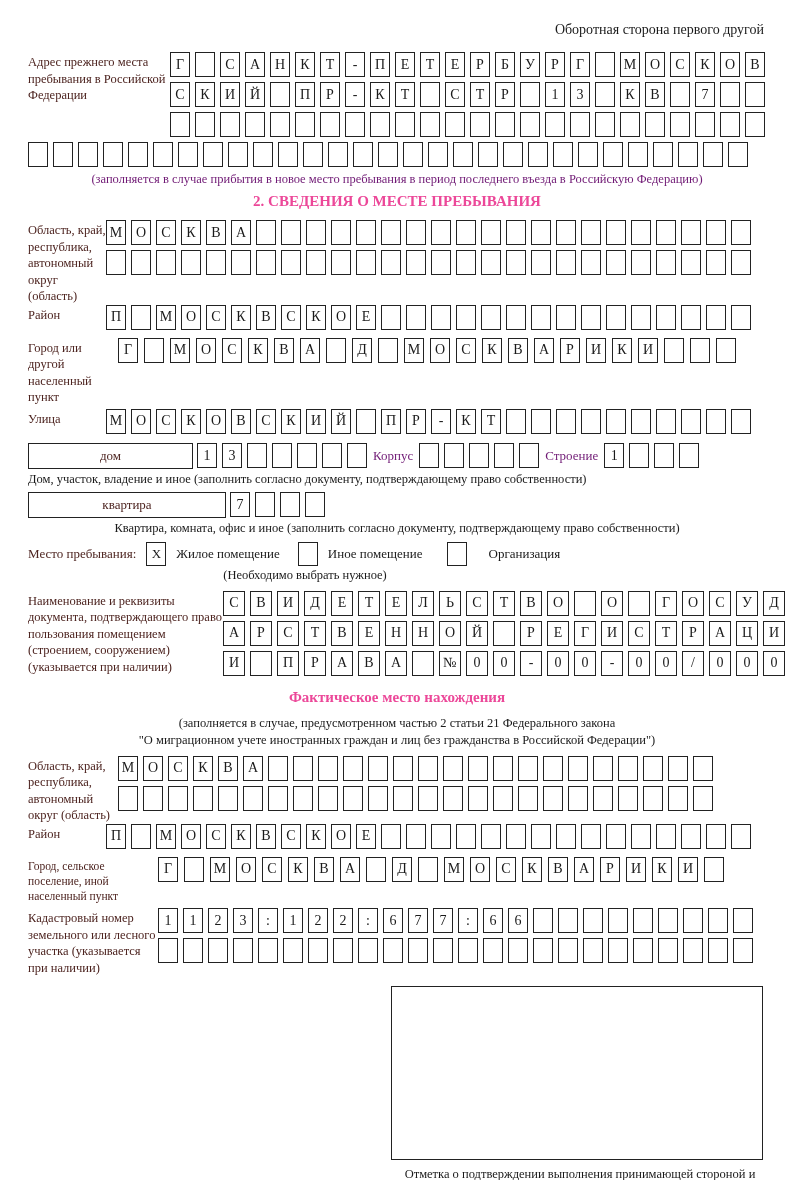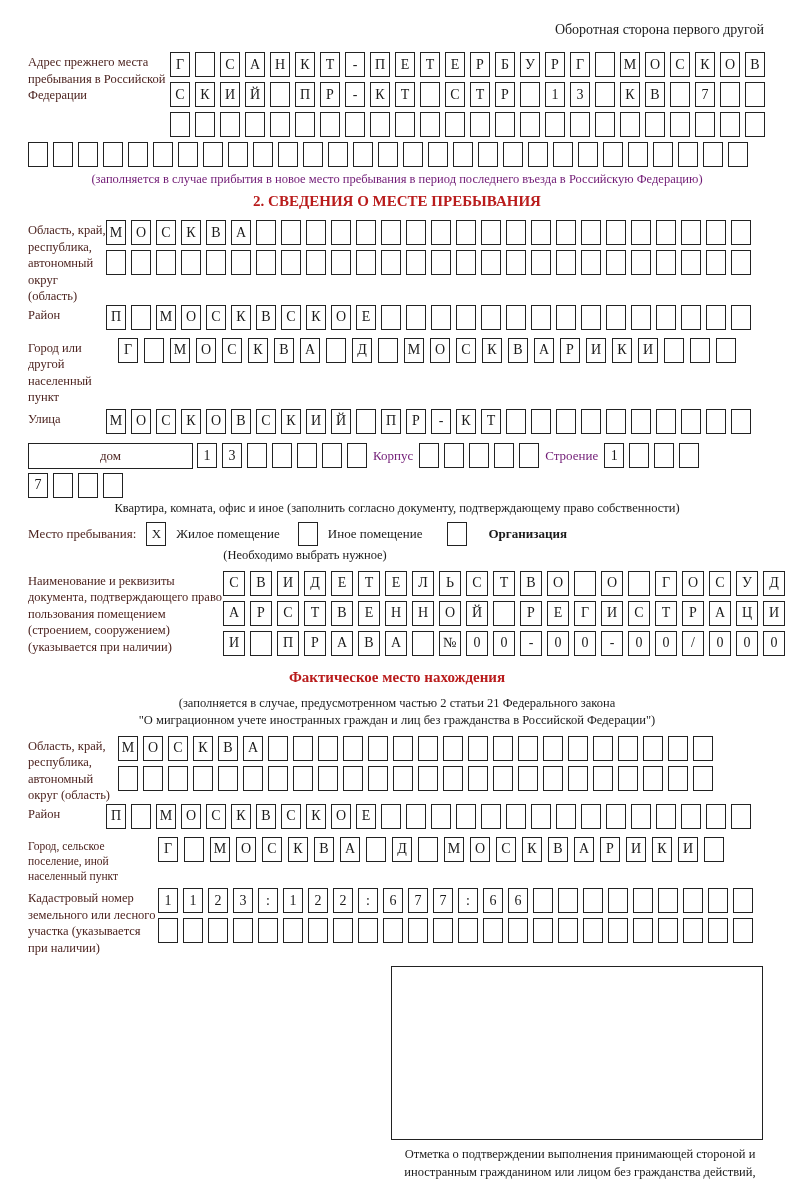--- a/index.html
+++ b/index.html
@@ -13,21 +13,21 @@
   .flabel{color:#4d2420;font-size:12.5px;line-height:1.32;flex:0 0 auto;padding-top:2px;}
   .rows{flex:1 1 auto;}
   .cellrow{display:flex;gap:5px;margin-bottom:5px;}
   .cell{
     flex:0 0 20px;width:20px;height:25px;border:1.6px solid #222;box-sizing:border-box;
     display:flex;align-items:center;justify-content:center;
     font-size:14px;color:#1a1a1a;background:#fff;
   }
   .wide .cell{flex-basis:22px;width:22px;}
   .caption{font-size:12.5px;text-align:center;color:#701a75;margin:2px 0 6px 0;}
-  .section-title{font-size:15px;font-weight:bold;text-align:center;margin:6px 0 10px 0;color:#b91c1c;}
+  .section-title{font-size:15px;font-weight:bold;text-align:center;margin:6px 0 10px 0;color:#ec4899;}
   .w142{width:142px;}
   .w78{width:78px;}
   .w90{width:90px;}
   .w130{width:130px;font-size:11.5px;}
   .w195{width:195px;}
   .inline-row{display:flex;align-items:flex-start;margin-bottom:3px;}
   .widebox{
     border:1.6px solid #222;height:26px;box-sizing:border-box;display:flex;
     align-items:center;justify-content:center;font-size:13px;color:#4d2420;background:#fff;
   }
@@ -347,39 +347,41 @@
         <span class="cell"></span>
       </div>
     <span class="mini-label">Строение</span>
     <div class="cellrow" style="margin-bottom:0;">
         <span class="cell">1</span>
         <span class="cell"></span>
         <span class="cell"></span>
         <span class="cell"></span>
       </div>
   </div>
+  <div class="sub-caption" style="text-align:left;margin:3px 0 5px 0;">Дом, участок, владение и иное (заполнить согласно документу, подтверждающему право собственности)</div>
 
   <div class="house-row">
+    <div class="widebox" style="width:198px;">квартира</div>
     <div class="cellrow" style="margin-bottom:0;">
         <span class="cell">7</span>
         <span class="cell"></span>
         <span class="cell"></span>
         <span class="cell"></span>
       </div>
   </div>
   <div class="sub-caption" style="text-align:center;margin:3px 0 4px 0;">Квартира, комната, офис и иное (заполнить согласно документу, подтверждающему право собственности)</div>
 
   <div class="stay-row">
     <span class="stay-label">Место пребывания:</span>
     <span class="chk">X</span>
     <span class="opt-label">Жилое помещение</span>
     <span class="chk" style="margin-left:8px;"></span>
     <span class="opt-label">Иное помещение</span>
     <span class="chk" style="margin-left:14px;"></span>
-    <span class="opt-label" style="margin-left:12px;font-weight:bold;">Организация</span>
+    <span class="opt-label" style="margin-left:12px;">Организация</span>
   </div>
   <div class="stay-caption">(Необходимо выбрать нужное)</div>
 
   <div class="fblock">
     <div class="flabel w195">Наименование и реквизиты документа, подтверждающего право пользования помещением (строением, сооружением) (указывается при наличии)</div>
     <div class="rows">
       <div class="cellrow wide">
           <span class="cell">С</span>
           <span class="cell">В</span>
           <span class="cell">И</span>

